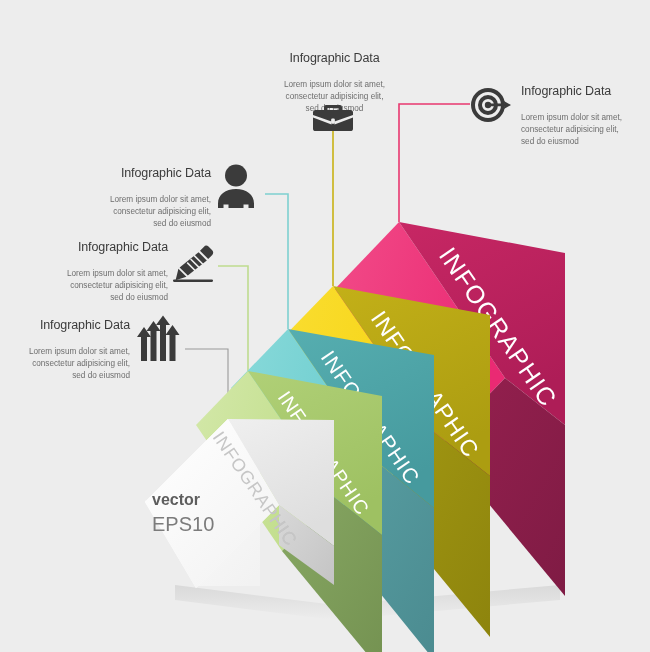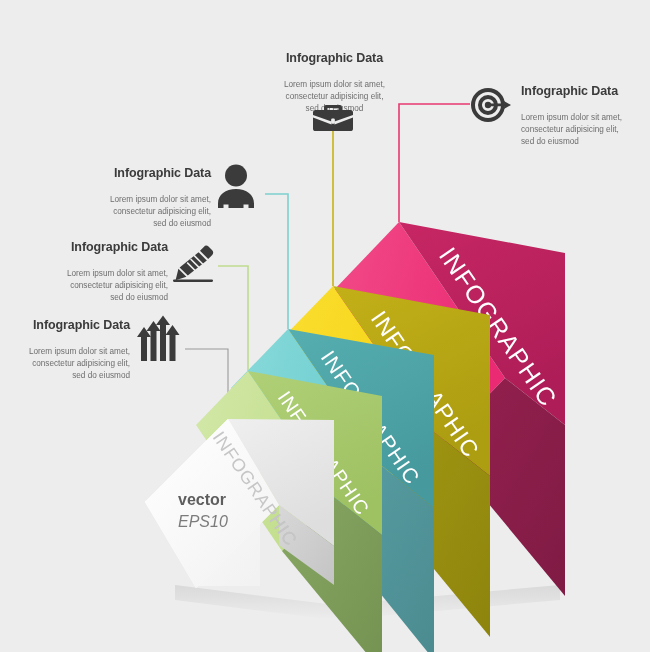--- a/index.html
+++ b/index.html
@@ -10,37 +10,37 @@
     overflow:hidden;
     position:relative;
   }
   #stage{position:absolute;inset:0;}
   .layer{position:absolute;inset:0;}
   svg{display:block;}
 
   
   .callout{position:absolute;}
   .callout .c-title{
-    font-size:12.5px;font-weight:bold;color:#3b3b3b;
+    font-size:12.5px;font-weight:normal;color:#3b3b3b;
     letter-spacing:-0.1px;line-height:1.25;white-space:nowrap;
   }
   .callout .c-body{
     font-size:8.2px;color:#6e6e6e;line-height:1.5;
     margin-top:12px;white-space:pre-line;
   }
   .callout.right-align{text-align:right;}
   .callout.left-align{text-align:left;}
 
   .icon-box{position:absolute;}
   .icon-box svg{fill:#3b3b3b;}
 
   
   .veps{position:absolute;}
   .veps .v1{font-size:16px;font-weight:bold;color:#5e5e5e;line-height:1.35;}
-  .veps .v2{font-size:16px;font-weight:normal;color:#7b7b7b;line-height:1.35;font-style:italic;}
+  .veps .v2{font-size:20px;font-weight:normal;color:#7b7b7b;line-height:1.35;}
 </style>
 </head>
 <body style="background: rgb(237, 237, 237);">
 
 <div id="stage">
 
   <svg class="layer" width="650" height="652" viewBox="0 0 650 652">
 
     <path d="M185 349 L228 349 L228 419" fill="none" stroke="#9a9a9a" stroke-width="1.1"></path>
 
@@ -171,21 +171,21 @@
       <text class="bar-text" x="0" y="0" transform="translate(212,437) rotate(55.5)" fill="#c2c2c2" font-family="Liberation Sans, sans-serif" font-size="18" letter-spacing="0.8">INFOGRAPHIC</text>
     </g>
 
     <path d="M145 502 L196 588 L196 588 L145 502 Z" fill="none"></path>
   </svg>
 
   <svg class="layer" width="650" height="652" viewBox="0 0 650 652">
     <path d="M228 419 L145 502 L196 588 L279 505 Z" fill="url(#g-white-front)"></path>
   </svg>
 
-  <div class="veps" style="left:178px;top:489px;">
+  <div class="veps" style="left:152px;top:489px;">
     <div class="v1">vector</div>
     <div class="v2">EPS10</div>
   </div>
 
   <svg class="layer" width="650" height="652" viewBox="0 0 650 652">
     <text x="0" y="0" transform="translate(212,437) rotate(55.5)" fill="#c6c6c6" font-family="Liberation Sans, sans-serif" font-size="18" letter-spacing="0.8">INFOGRAPHIC</text>
   </svg>
 
   <div class="icon-box" style="left:470px;top:86px;">
     <svg width="42" height="38" viewBox="0 0 42 38">

